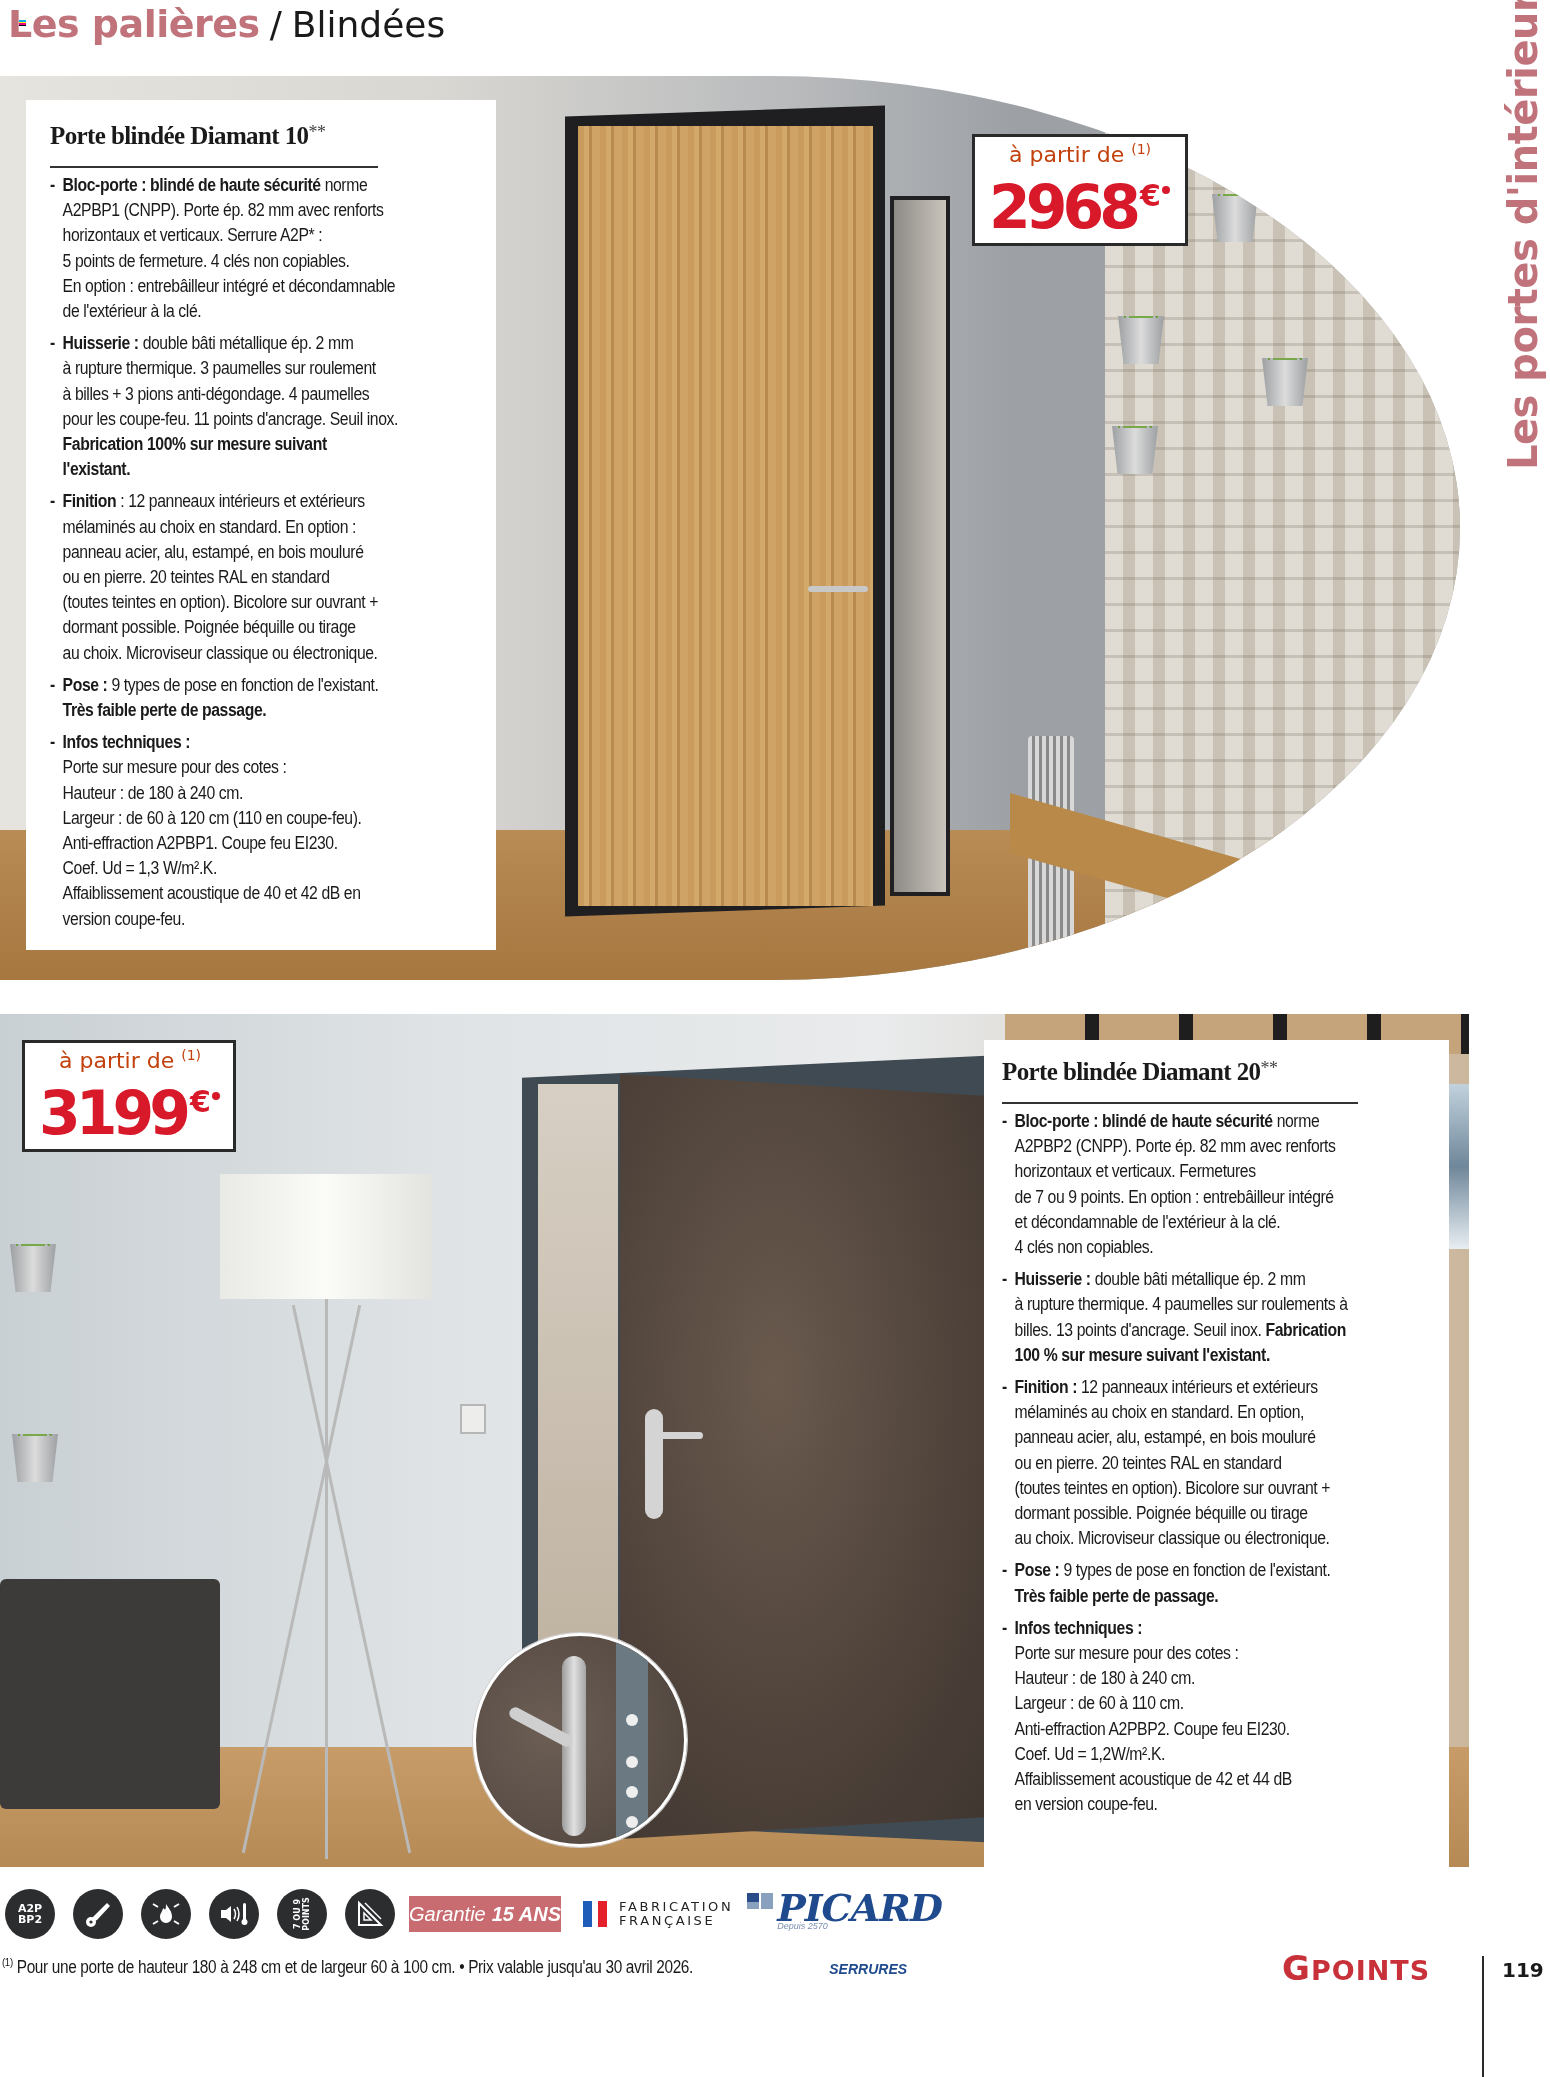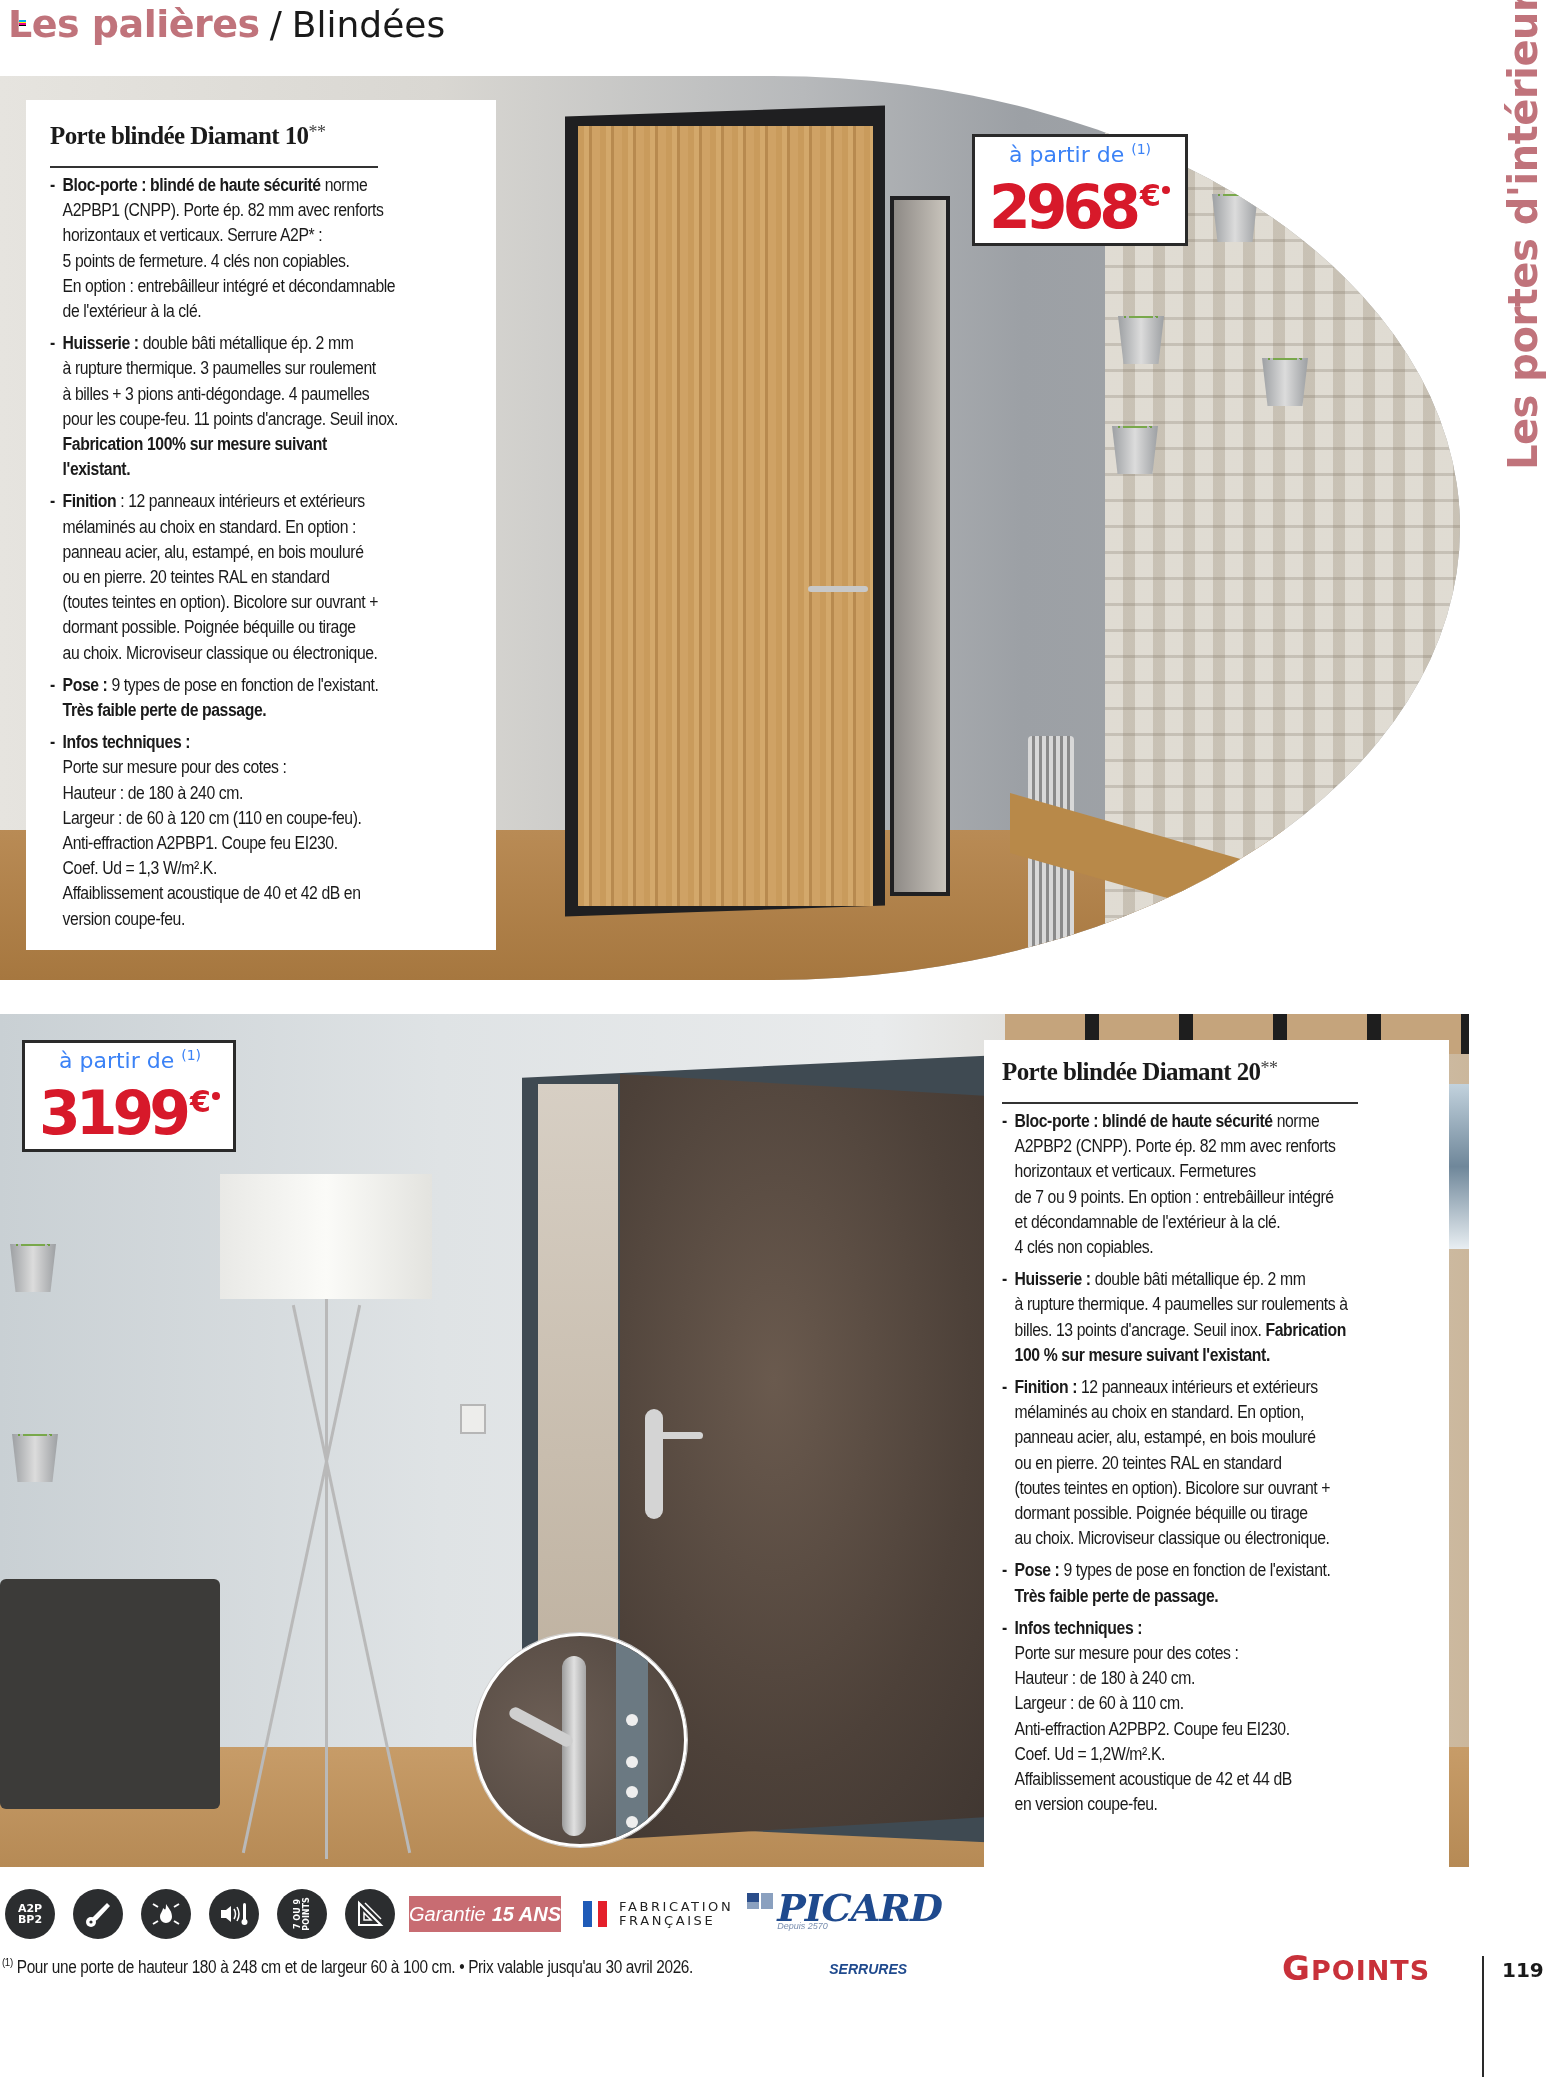--- a/index.html
+++ b/index.html
@@ -79,21 +79,21 @@
     line-height: 25.2px; letter-spacing: -0.45px; transform: scaleX(0.9); transform-origin: left; width: 480px; margin-bottom: 7px; }
   .spec-item::before { content: "-"; position: absolute; left: 0; top: 0; font-weight: bold; }
   .spec-label { font-weight: bold; }
   .spec-strong { font-weight: bold; }
   .spec-line { display: block; }
 
   
   .price-tag { position: absolute; background: #ffffff; border: 3px solid #2a2a2a; padding: 4px 10px 0 14px; }
   .price-tag-1 { left: 972px; top: 134px; width: 216px; height: 112px; }
   .price-tag-2 { left: 22px; top: 1040px; width: 214px; height: 112px; }
-  .price-from { font-family: "DejaVu Sans", sans-serif; font-size: 22px; color: #3b82f6; padding-left: 20px; white-space: nowrap; }
+  .price-from { font-family: "DejaVu Sans", sans-serif; font-size: 22px; color: #c2410c; padding-left: 20px; white-space: nowrap; }
   .price-from sup { font-size: 14px; vertical-align: 8px; }
   .price-value { font-family: "DejaVu Sans", sans-serif; font-weight: bold; font-size: 60px; line-height: 58px; color: #d7192a; letter-spacing: -5px; white-space: nowrap; }
   .price-currency { font-size: 30px; vertical-align: 22px; letter-spacing: 0; margin-left: 4px; }
   .price-dot { display: inline-block; width: 8px; height: 8px; border-radius: 50%; background: #d7192a; vertical-align: 34px; margin-left: 1px; }
 
   
   .badge-row { position: absolute; left: 0; top: 1884px; height: 60px; display: flex; align-items: center; }
   .feature-icon { width: 50px; height: 50px; border-radius: 50%; background: #2b2d2f; color: #fff; display: flex; align-items: center; justify-content: center;
     margin-left: 5px; margin-right: 13px; font-family: "DejaVu Sans", sans-serif; font-weight: bold; font-size: 11px; line-height: 11px; text-align: center; }
   .feature-icon svg { display: block; }

